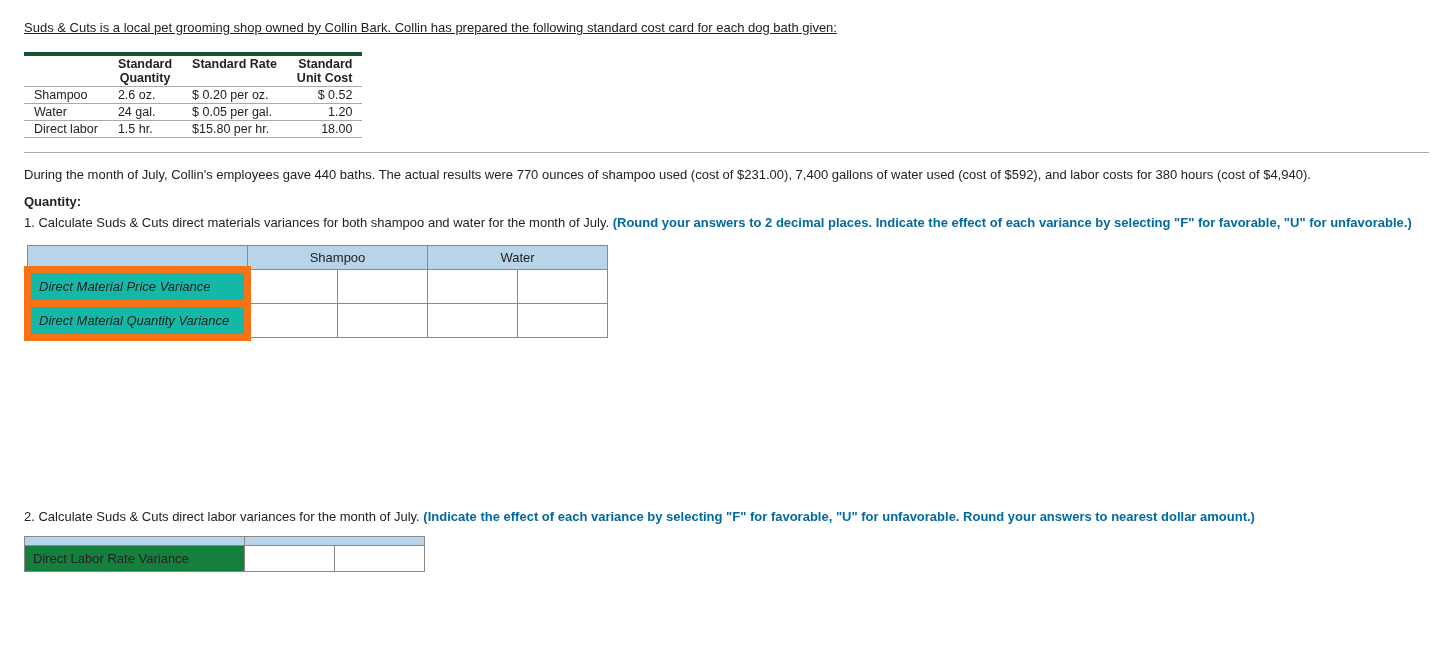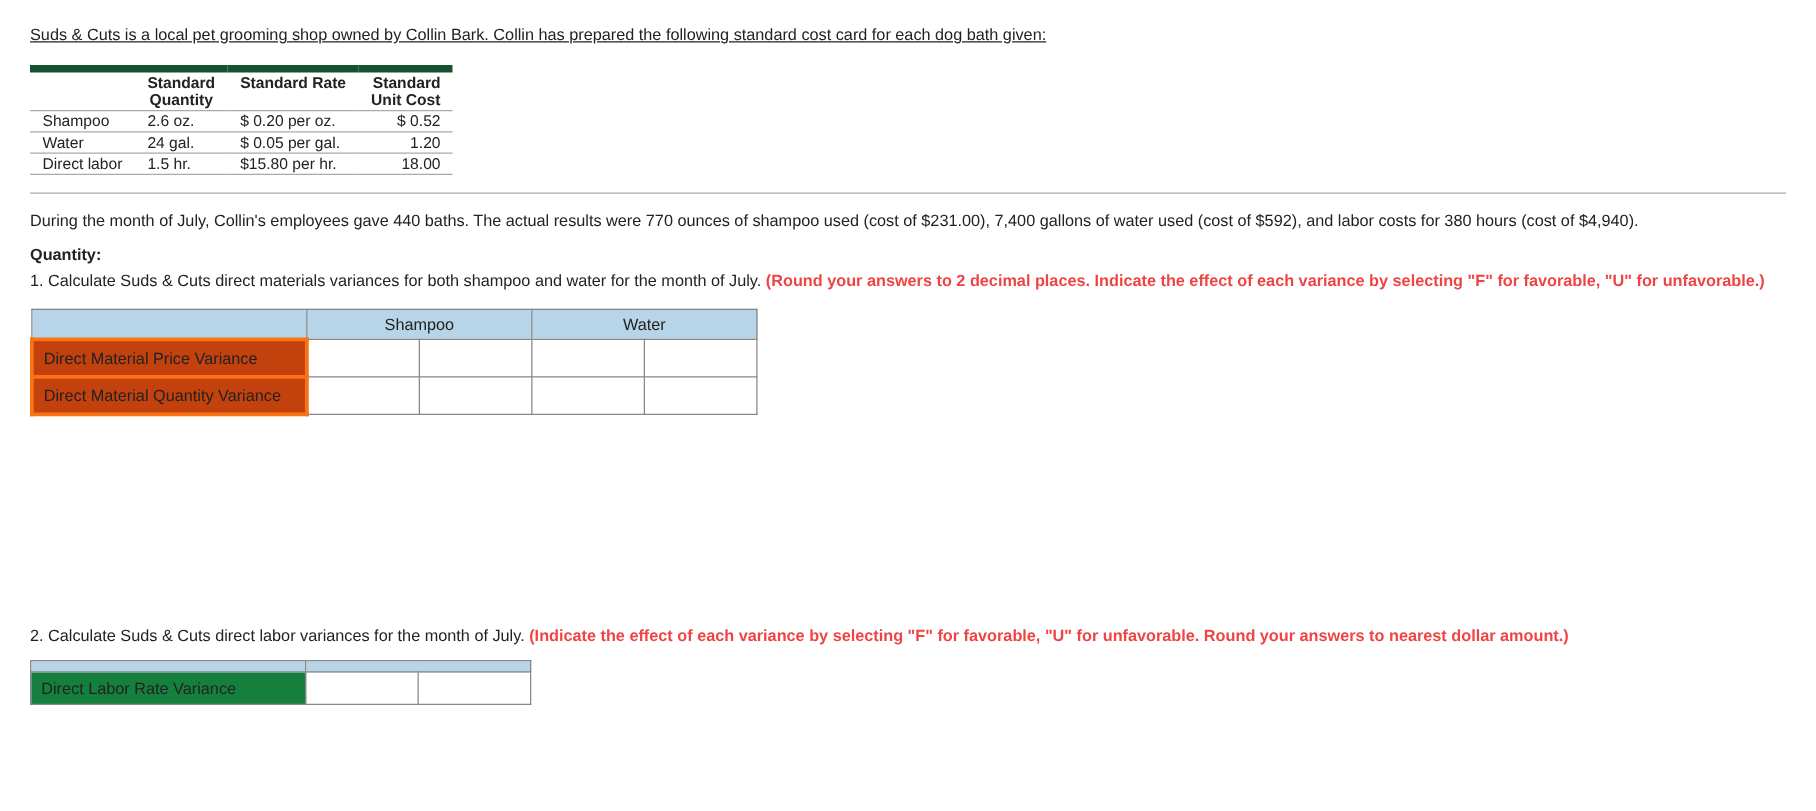--- a/index.html
+++ b/index.html
@@ -24,21 +24,21 @@
       margin-bottom: 14px;
       font-size: 12.5px;
     }
     .cost-card-table td {
       padding: 1px 10px;
       vertical-align: top;
     }
     .cost-card-table .header-row td {
       font-weight: bold;
       text-align: center;
-      border-top: 6px solid #14532d;
+      border-top: 4px solid #14532d;
       border-bottom: 1px solid #aaa;
     }
     .cost-card-table .data-row td {
       border-bottom: 1px solid #aaa;
     }
     .cost-card-table td:first-child {
       text-align: left;
     }
     .cost-card-table td:last-child {
       text-align: right;
@@ -52,21 +52,21 @@
     .required-label {
       font-weight: bold;
       margin-bottom: 4px;
     }
     .question-text {
       font-size: 13px;
       margin-bottom: 12px;
       line-height: 1.5;
     }
     .red-text {
-      color: #ef4444;
+      color: #0369a1;
       font-weight: bold;
     }
 
     
     .variance-table-wrapper {
       margin-bottom: 16px;
     }
     .variance-table {
       border-collapse: collapse;
       font-size: 13px;
@@ -82,24 +82,25 @@
       background-color: #b8d4e8;
       padding: 4px 10px;
       min-width: 220px;
       text-align: left;
     }
     .variance-table td {
       border: 1px solid #888;
       padding: 4px 6px;
     }
     .variance-table td.row-label {
-      background-color: #c2410c;
-      border: 3px solid #f97316;
+      background-color: #14b8a6;
+      border: 7px solid #f97316;
       min-width: 220px;
       padding: 6px 8px;
+      font-style: italic;
     }
     .variance-table td.input-cell {
       min-width: 90px;
       width: 90px;
       padding: 0;
       position: relative;
     }
     .variance-table td.input-cell input {
       border: none;
       outline: none;

